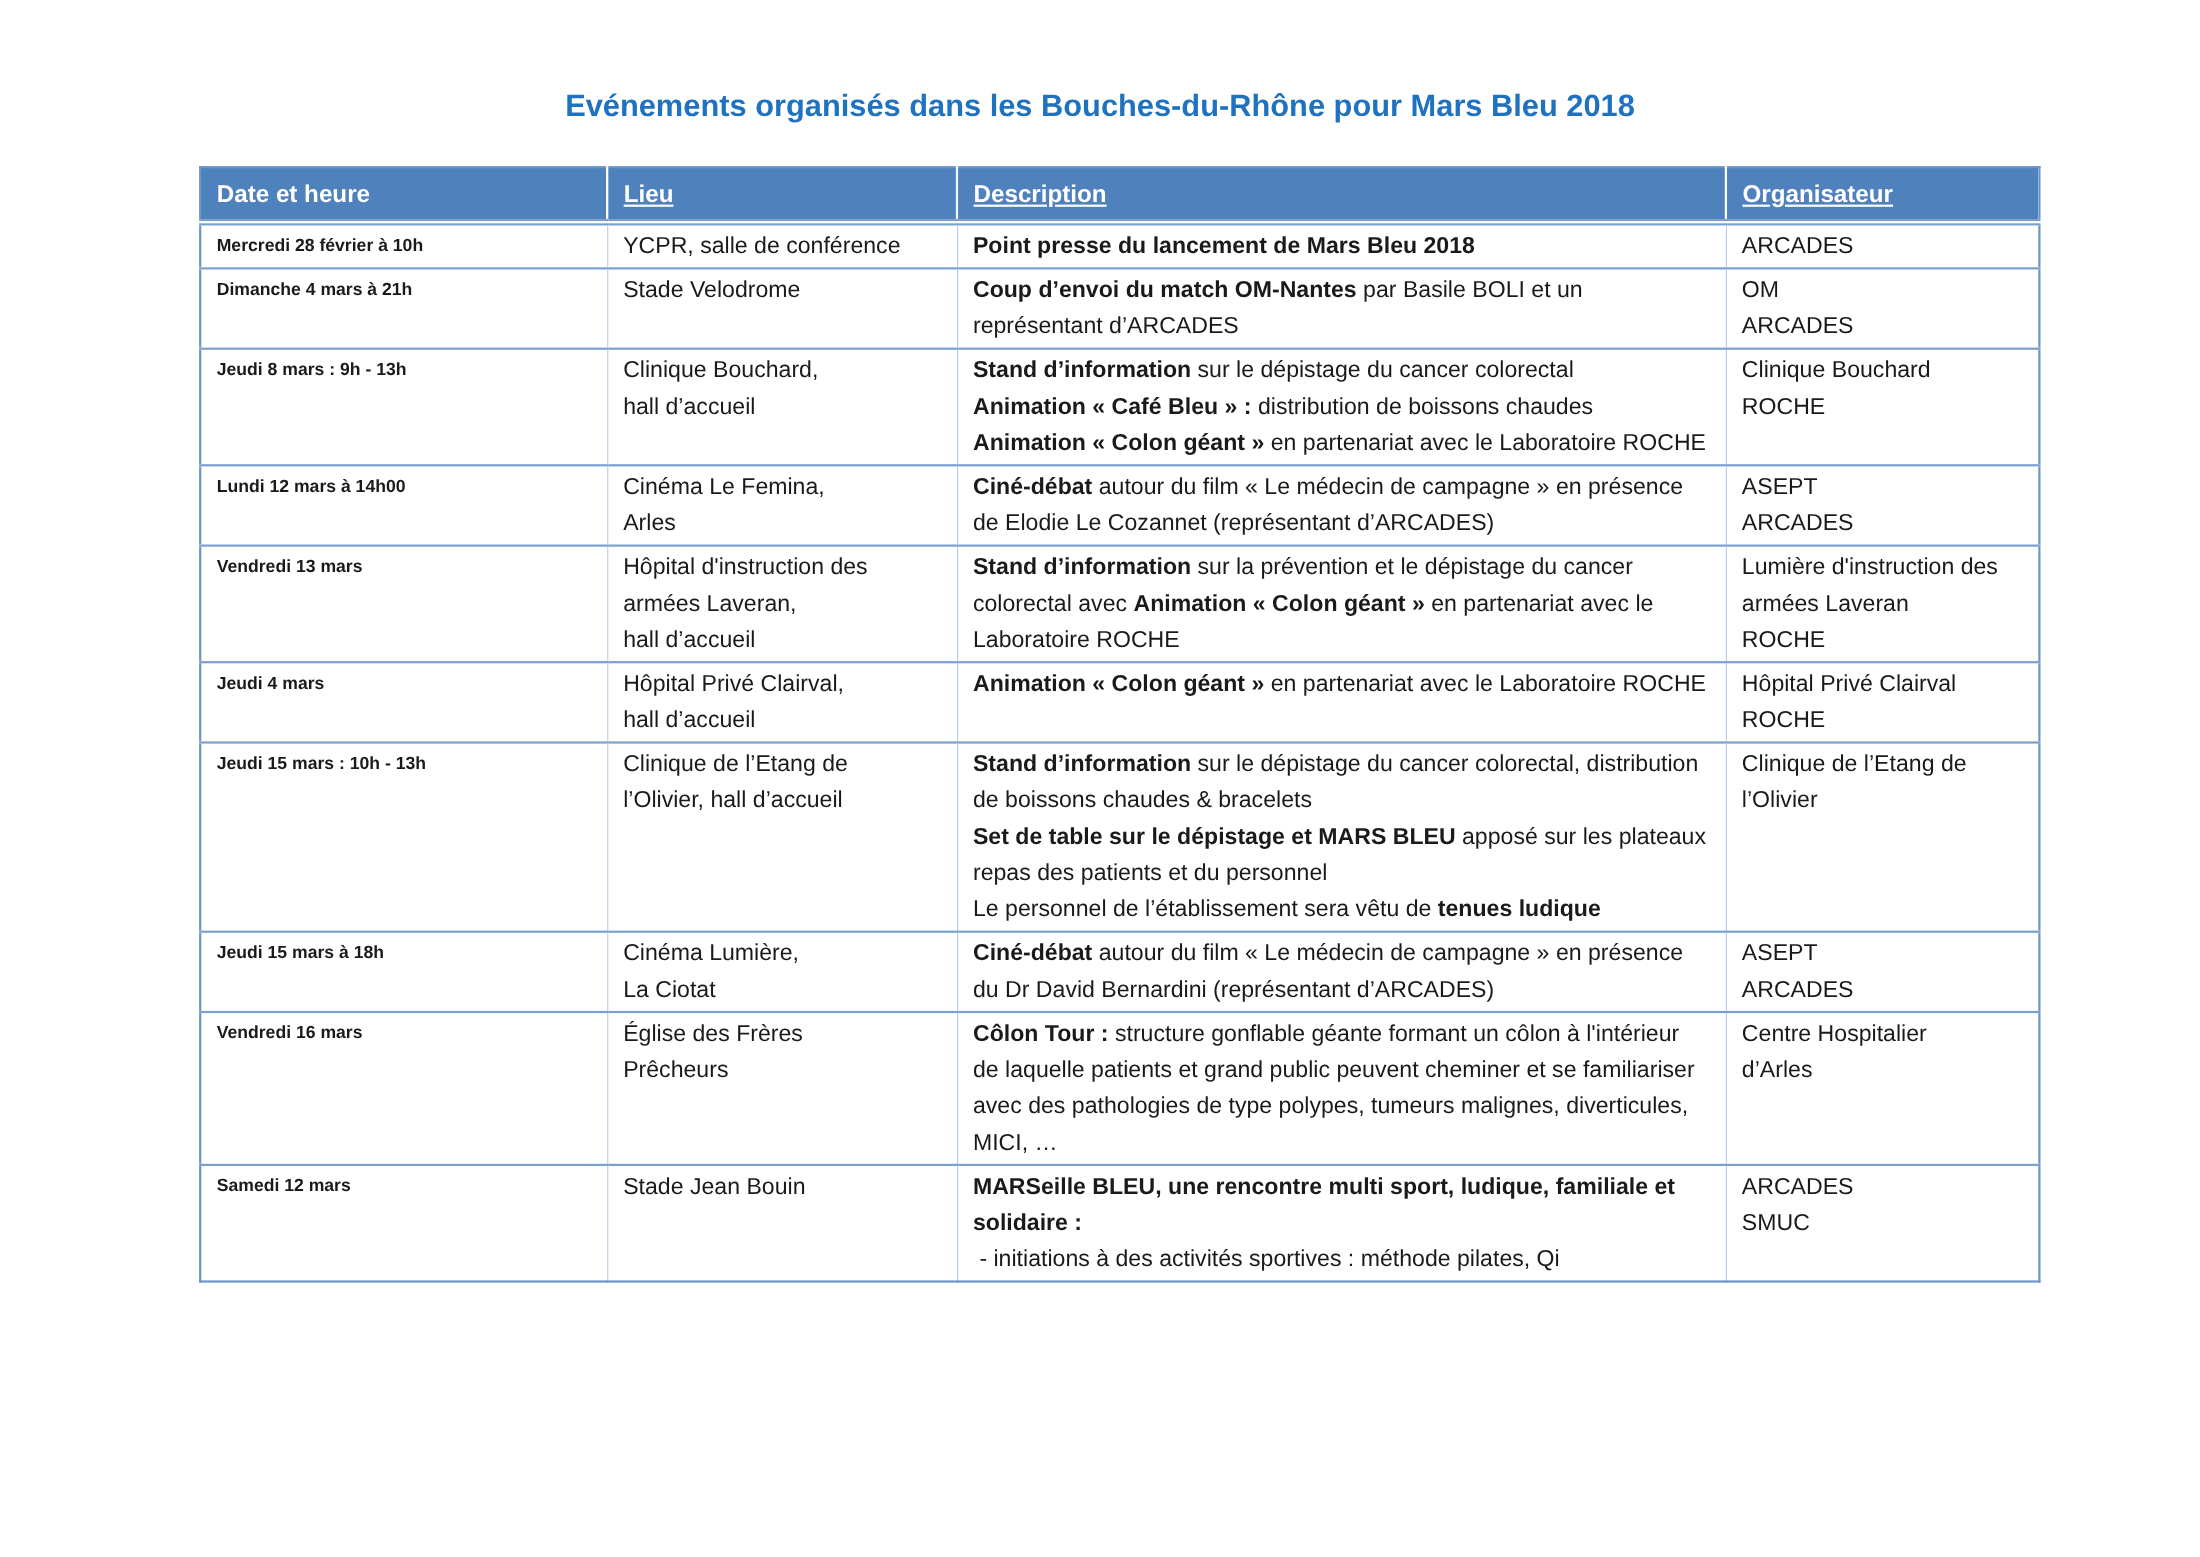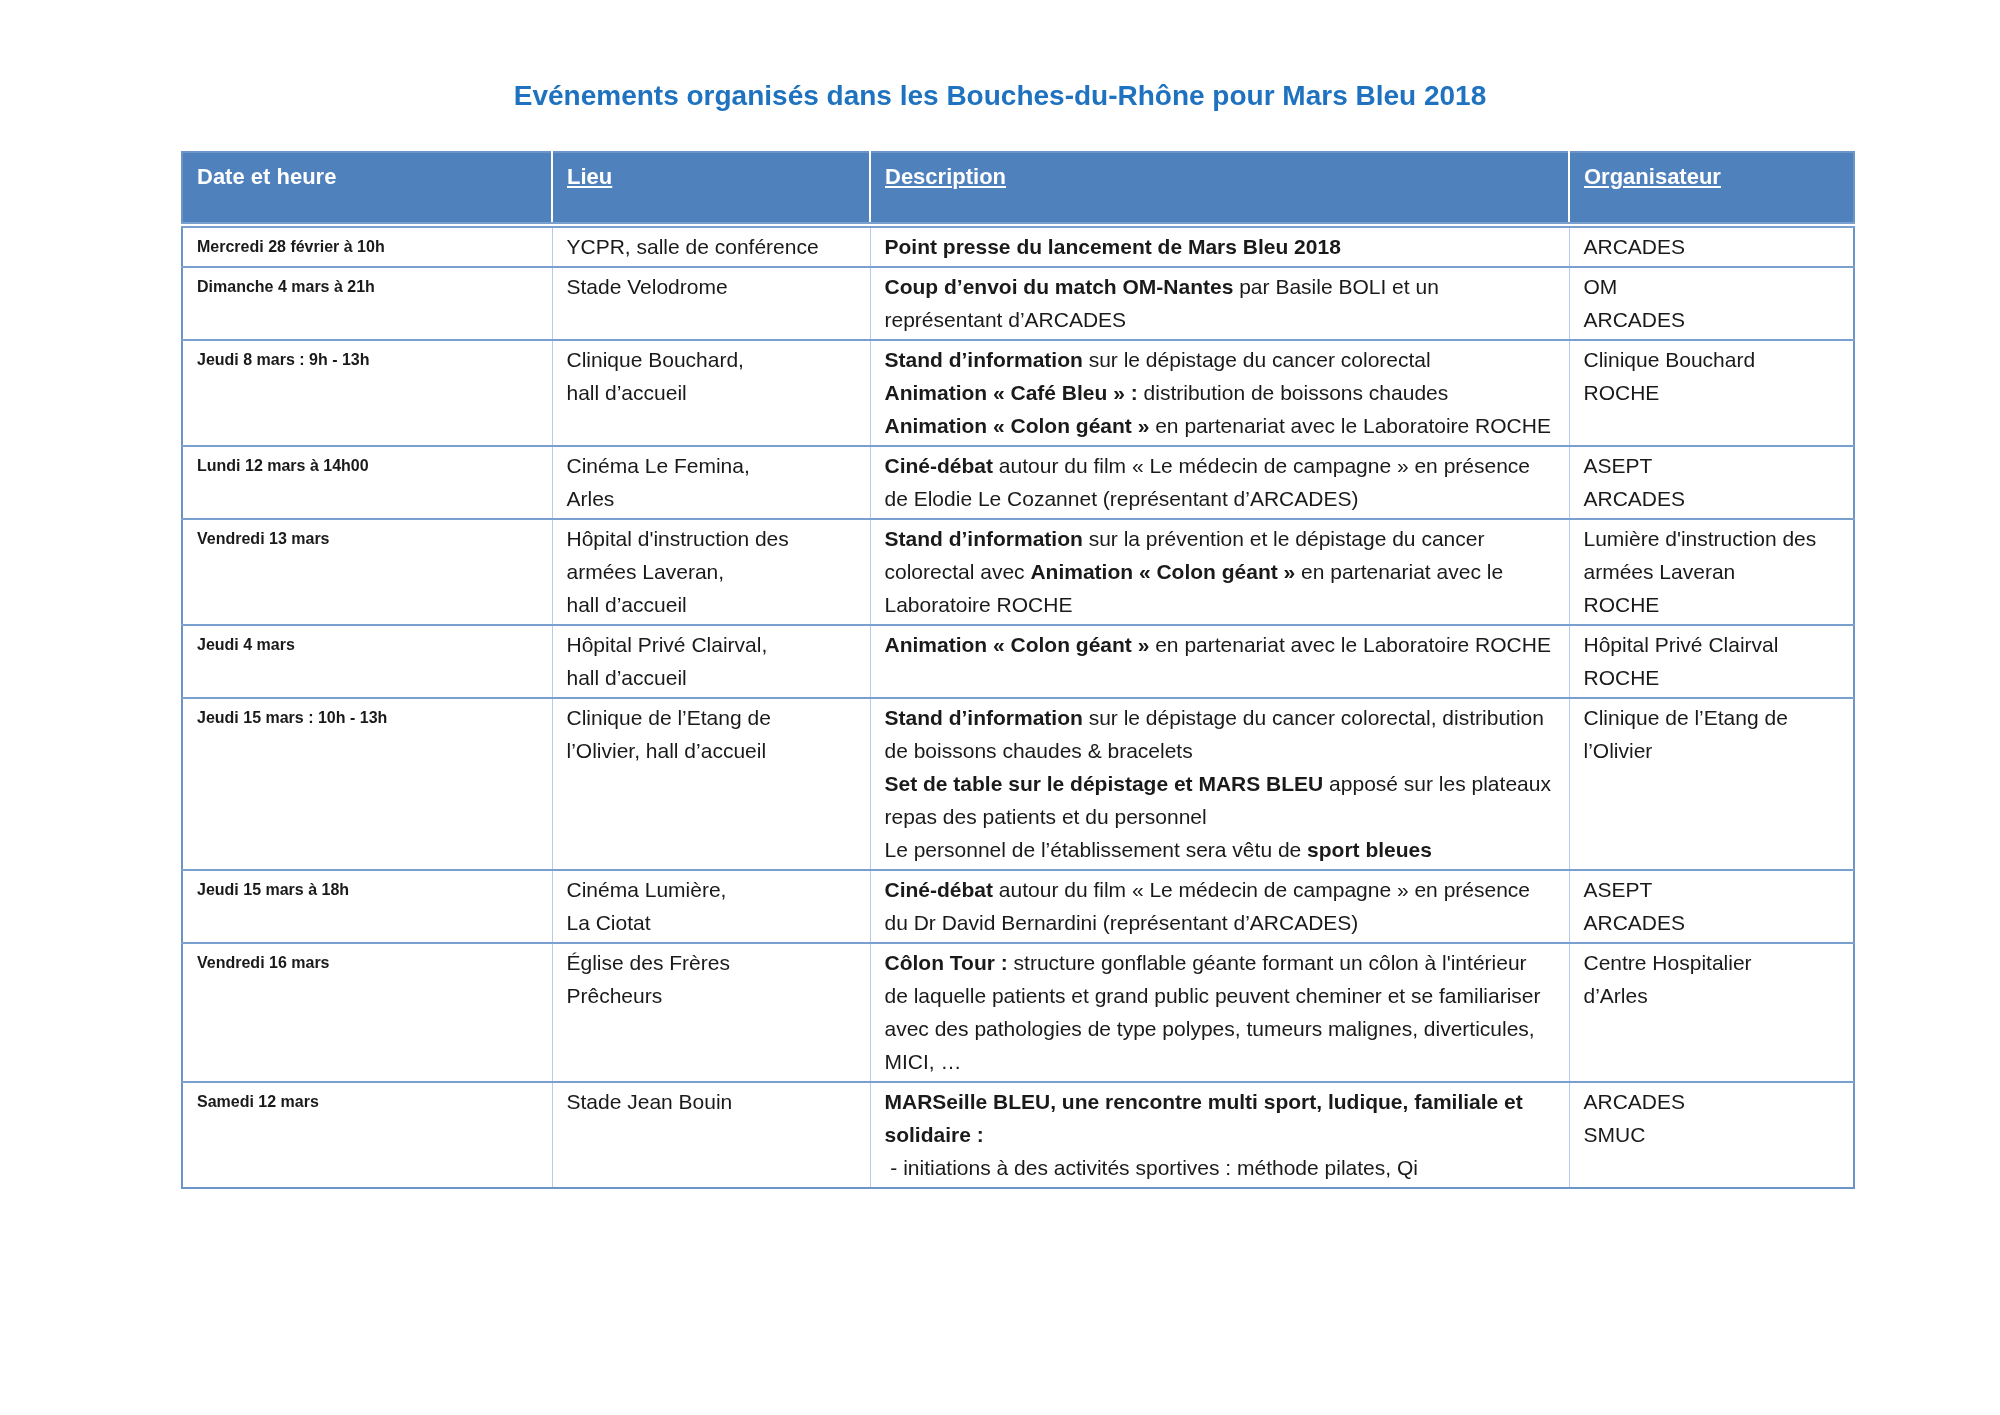--- a/index.html
+++ b/index.html
@@ -45,21 +45,21 @@
   col.c3 { width: 699px; }
   col.c4 { width: 285px; }
   th {
     background: var(--header-bg);
     background-clip: padding-box;
     color: var(--header-text);
     font-size: 22px;
     font-weight: bold;
     text-align: left;
     vertical-align: top;
-    height: 73px;
+    height: 50px;
     box-sizing: border-box;
     padding: 11px 14px 0 14px;
     border-bottom: 6px double var(--border-strong);
   }
   th + th { border-left: 2px solid #ffffff; text-decoration: underline; }
   td {
     vertical-align: top;
     padding: 2px 14px 3px 14px;
     font-size: 21px;
     line-height: 33px;
@@ -180,21 +180,21 @@
       </tr>
       <tr>
         <td class="c-date">Jeudi 15 mars : 10h - 13h</td>
         <td class="c-lieu">
           <div class="par">Clinique de l’Etang de</div>
           <div class="par">l’Olivier, hall d’accueil</div>
         </td>
         <td class="c-desc">
           <div class="par"><span class="b">Stand d’information</span><span> sur le dépistage du cancer colorectal, distribution de boissons chaudes &amp; bracelets</span></div>
           <div class="par"><span class="b">Set de table sur le dépistage et MARS BLEU</span><span> apposé sur les plateaux repas des patients et du personnel</span></div>
-          <div class="par"><span>Le personnel de l’établissement sera vêtu de </span><span class="b">sport bleues</span></div>
+          <div class="par"><span>Le personnel de l’établissement sera vêtu de </span><span class="b">tenues ludique</span></div>
         </td>
         <td class="c-org">
           <div class="par">Clinique de l’Etang de</div>
           <div class="par">l’Olivier</div>
         </td>
       </tr>
       <tr>
         <td class="c-date">Jeudi 15 mars à 18h</td>
         <td class="c-lieu">
           <div class="par">Cinéma Lumière,</div>

